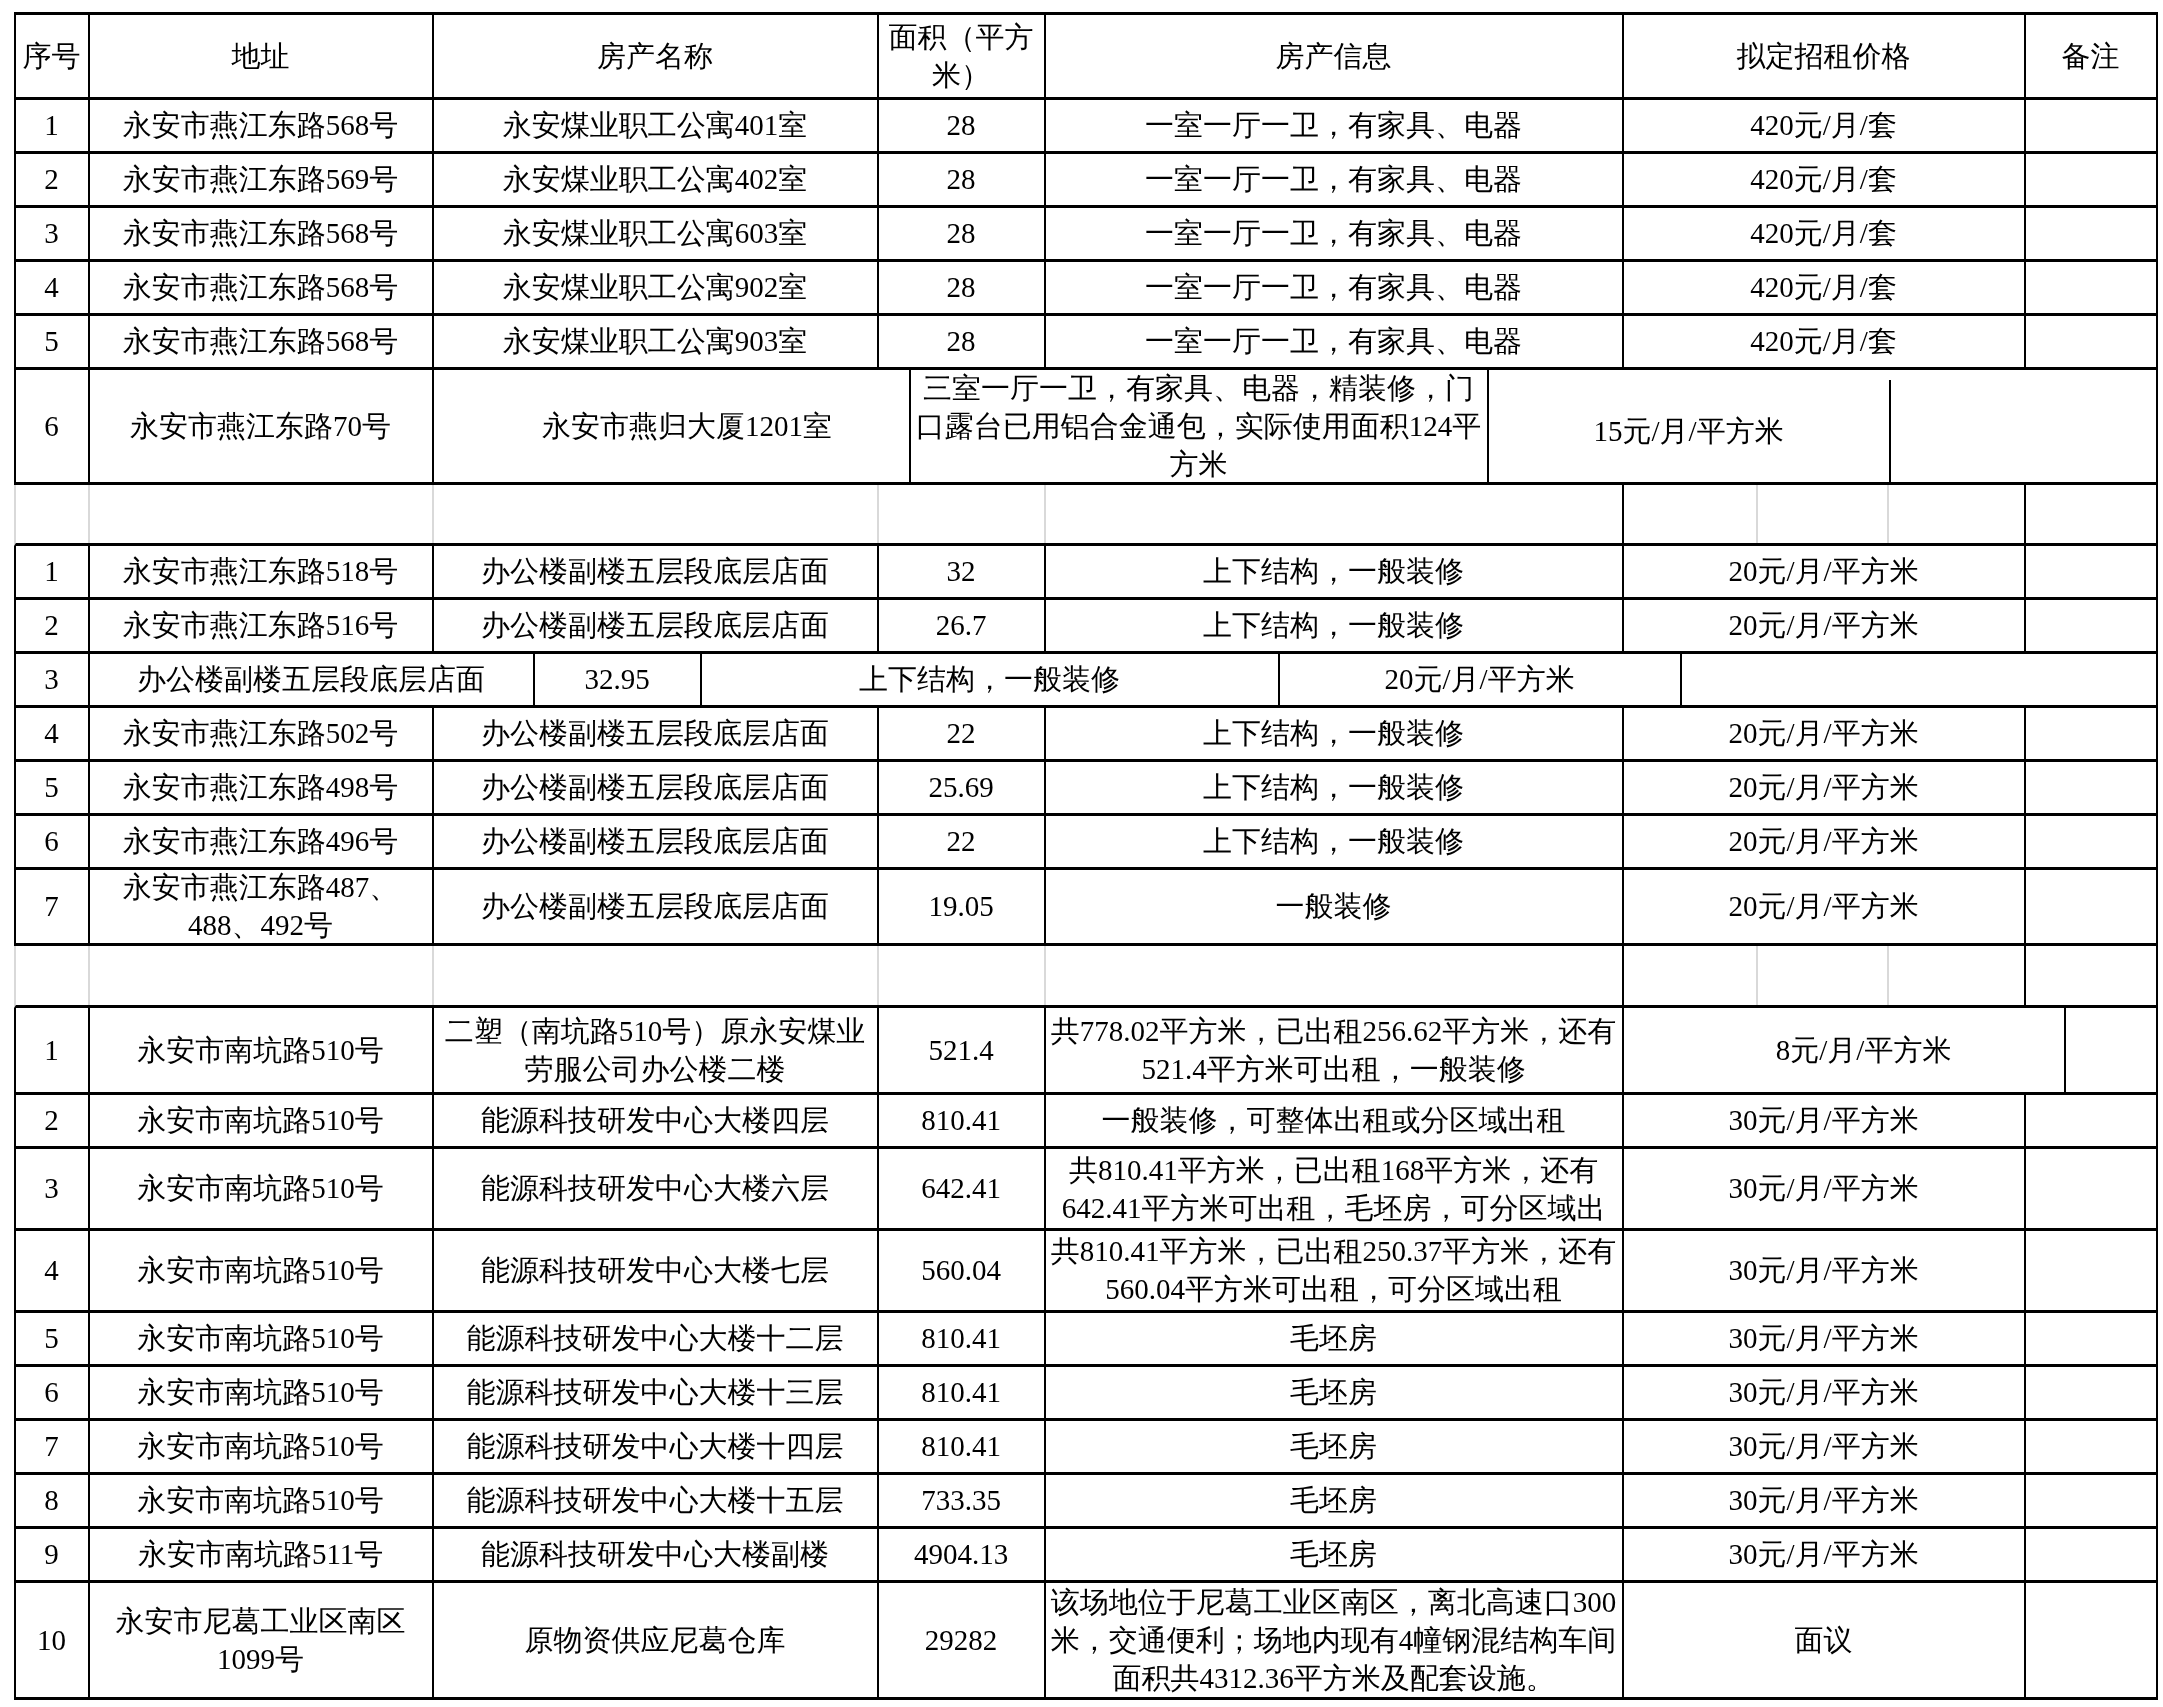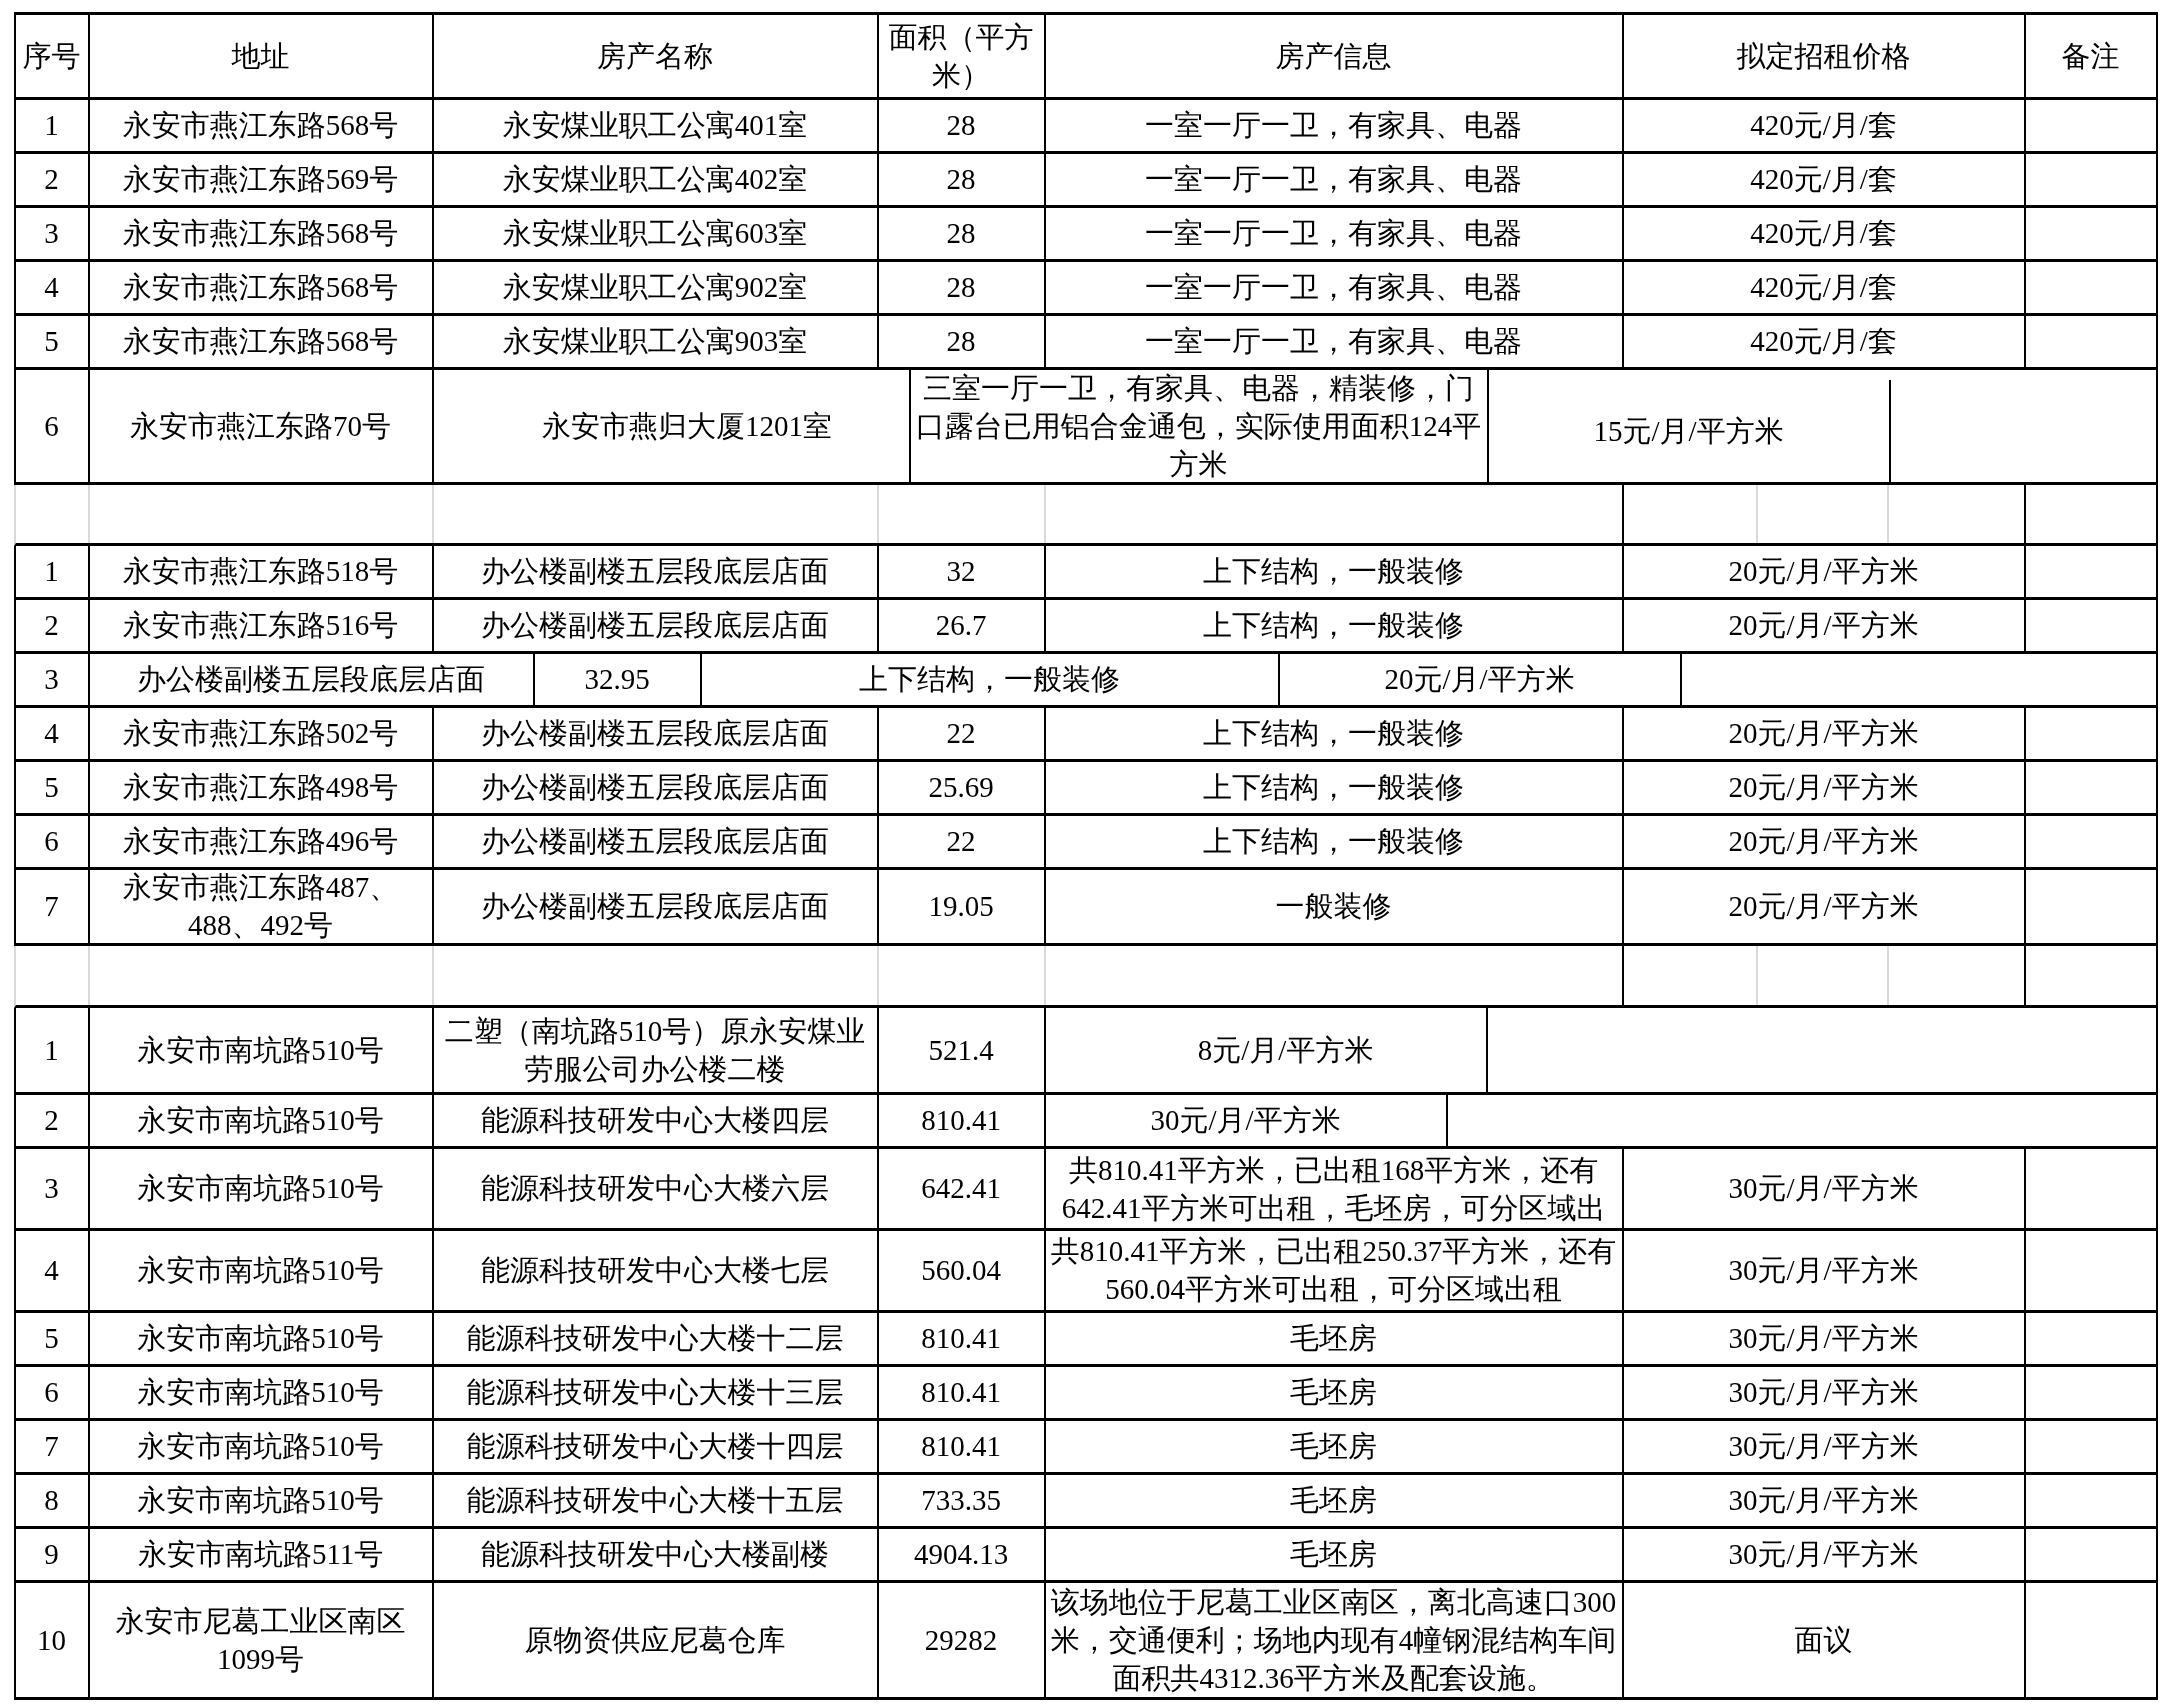--- a/index.html
+++ b/index.html
@@ -173,28 +173,30 @@
       <div class="cell vline-light" style="flex: 0 0 134px;"></div>
       <div class="cell vline-light" style="flex: 0 0 131px;"></div>
       <div class="cell vline" style="flex: 0 0 137px;"></div>
       <div class="cell" style="flex: 1 1 auto;"></div>
     </div>
     <div class="row" style="height: 87px;">
       <div class="cell vline" style="flex: 0 0 74px;">1</div>
       <div class="cell vline" style="flex: 0 0 344px;">永安市南坑路510号</div>
       <div class="cell vline" style="flex: 0 0 445px;">二塑（南坑路510号）原永安煤业劳服公司办公楼二楼</div>
       <div class="cell vline" style="flex: 0 0 167px;">521.4</div>
+      <div class="cell vline" style="flex: 0 0 578px;">共778.02平方米，已出租256.62平方米，还有521.4平方米可出租，一般装修</div>
       <div class="cell vline" style="flex: 0 0 402px; margin-left: 40px;">8元/月/平方米</div>
       <div class="cell" style="flex: 1 1 auto;"></div>
     </div>
     <div class="row" style="height: 54px;">
       <div class="cell vline" style="flex: 0 0 74px;">2</div>
       <div class="cell vline" style="flex: 0 0 344px;">永安市南坑路510号</div>
       <div class="cell vline" style="flex: 0 0 445px;">能源科技研发中心大楼四层</div>
       <div class="cell vline" style="flex: 0 0 167px;">810.41</div>
+      <div class="cell vline" style="flex: 0 0 578px;">一般装修，可整体出租或分区域出租</div>
       <div class="cell vline" style="flex: 0 0 402px;">30元/月/平方米</div>
       <div class="cell" style="flex: 1 1 auto;"></div>
     </div>
     <div class="row" style="height: 82px;">
       <div class="cell vline" style="flex: 0 0 74px;">3</div>
       <div class="cell vline" style="flex: 0 0 344px;">永安市南坑路510号</div>
       <div class="cell vline" style="flex: 0 0 445px;">能源科技研发中心大楼六层</div>
       <div class="cell vline" style="flex: 0 0 167px;">642.41</div>
       <div class="cell vline clip-top" style="flex: 0 0 578px;">共810.41平方米，已出租168平方米，还有642.41平方米可出租，毛坯房，可分区域出租</div>
       <div class="cell vline" style="flex: 0 0 402px;">30元/月/平方米</div>

